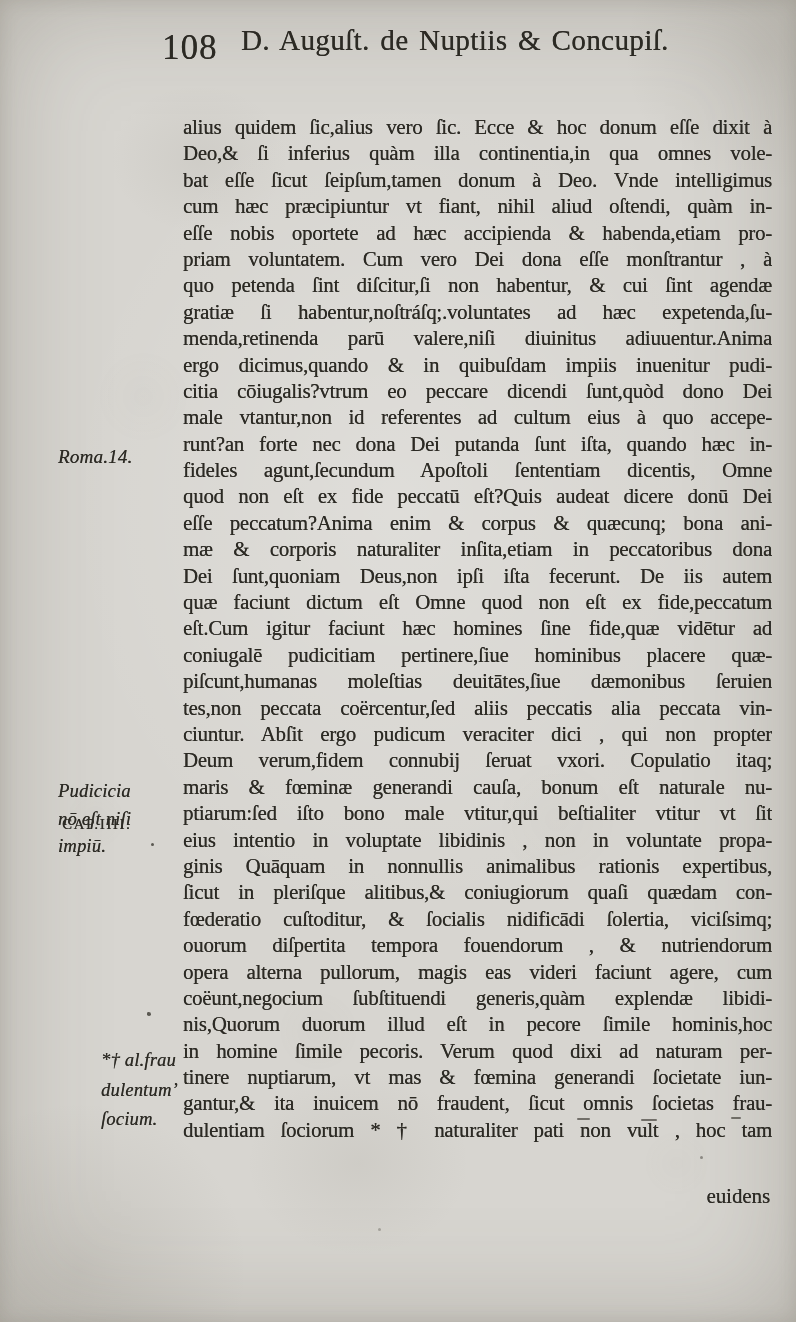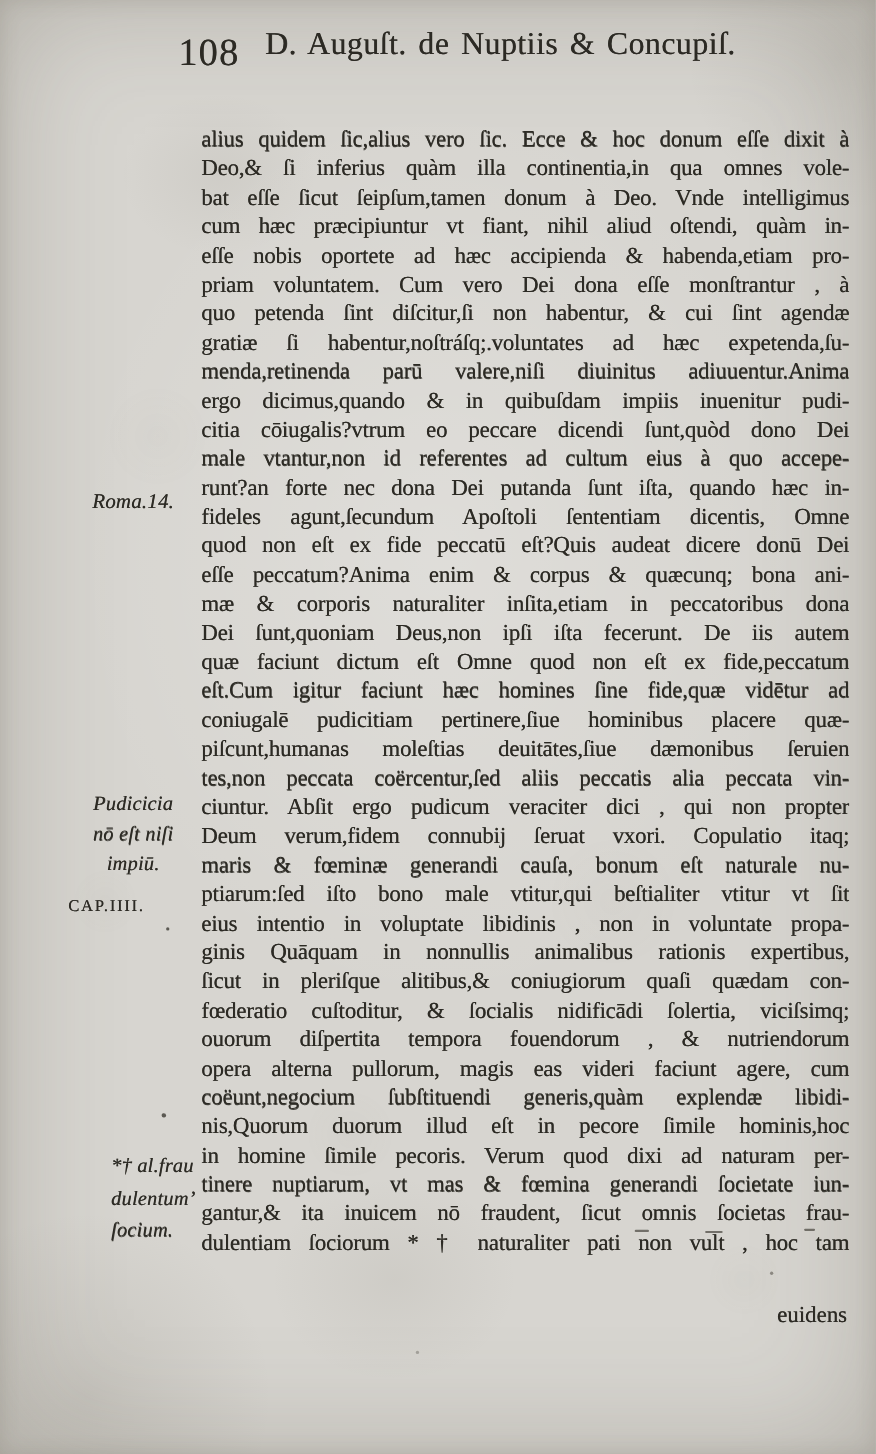--- a/index.html
+++ b/index.html
@@ -39,22 +39,22 @@
   .bline{
     font-size:20.8px;line-height:26.4px;height:26.4px;overflow:hidden;
     letter-spacing:-0.2px;
     text-align:justify;text-align-last:justify;
   }
   .mnote{
     position:absolute;left:58px;width:126px;font-style:italic;font-size:18.5px;
     letter-spacing:0.2px;
   }
   .mnote .nline{display:block;}
-  #note-roma{top:446px;white-space:nowrap;font-size:19px;text-align:center;}
-  #note-pudicicia{top:718px;line-height:27.5px;text-align:center;}
+  #note-roma{top:446px;white-space:nowrap;font-size:19px;}
+  #note-pudicicia{top:778px;line-height:27.5px;}
   #note-chapter{top:816px;font-style:normal;font-size:15px;letter-spacing:1.6px;left:62px;white-space:nowrap;}
   #note-variant{top:1046px;line-height:29.5px;margin-left:43px;}
   .catchword{
     position:absolute;right:26px;top:1184px;font-size:20.8px;
   }
   .speck{position:absolute;border-radius:50%;background:rgba(50,47,40,0.75);}
   #speck-1{left:151px;top:843px;width:3px;height:3px;}
   #speck-2{left:147px;top:1012px;width:4px;height:4px;border-radius:40% 60% 50% 50%;}
   #speck-3{left:700px;top:1156px;width:3px;height:3px;opacity:.6;}
   #speck-4{left:378px;top:1228px;width:3px;height:3px;opacity:.4;}

